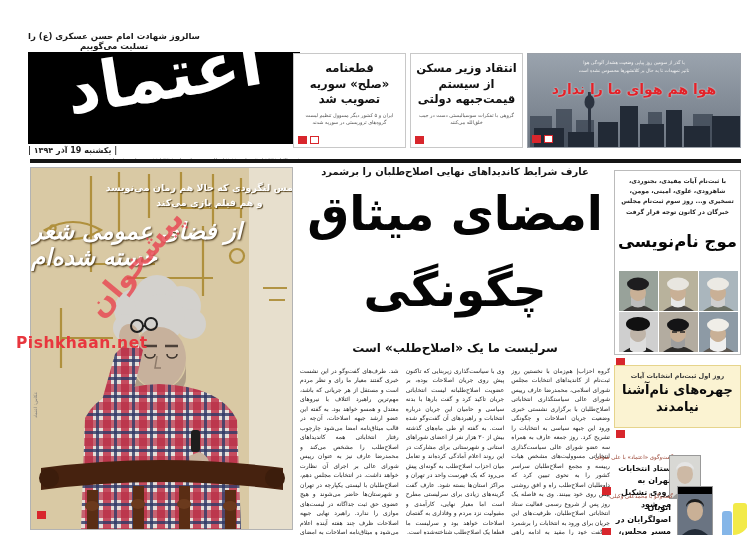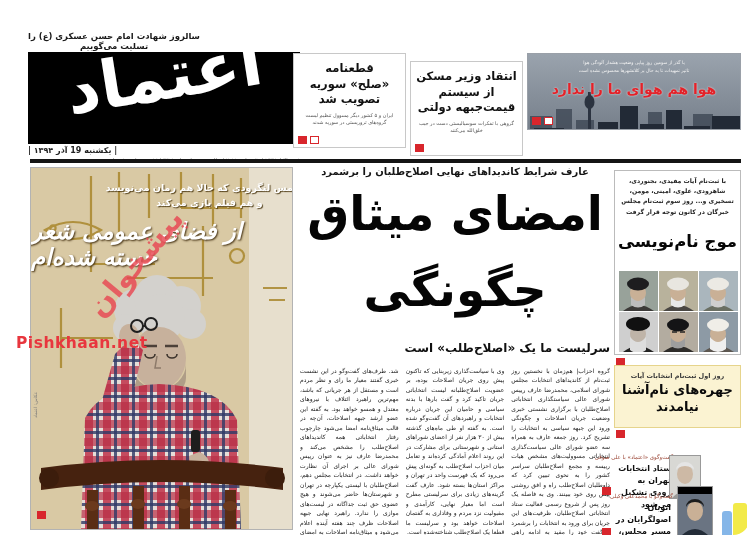--- a/index.html
+++ b/index.html
@@ -8,49 +8,49 @@
   .abs{position:absolute;}
   
   .condolence{left:28px;top:31px;width:172px;text-align:center;font-size:8.5px;font-weight:bold;color:#1a1a1a;}
   .masthead{left:28px;top:52px;width:272px;height:92px;background:#000;overflow:hidden;}
   .masthead .logo{position:absolute;left:0;top:-14px;width:100%;text-align:center;color:#fff;
         font-size:66px;font-weight:bold;transform:rotate(-9deg);letter-spacing:-2px;}
   .dateline{left:28px;top:146px;width:272px;text-align:left;font-size:8px;font-weight:bold;color:#222;direction:ltr;}
   .infoline{left:28px;top:157px;width:272px;font-size:5px;color:#333;white-space:nowrap;overflow:hidden;}
   
   .nbox{top:53px;width:113px;height:95px;background:#fff;border:1px solid #c8c8c8;box-sizing:border-box;text-align:center;}
-  .nbox1{left:293px;} .nbox2{left:410px;margin-top:8px;}
+  .nbox1{left:293px;} .nbox2{left:410px;}
   .nbox .t{margin-top:7px;font-size:11.5px;font-weight:bold;line-height:1.35;color:#101010;}
   .nbox .s{margin-top:4px;padding:0 6px;font-size:5px;color:#555;line-height:1.5;}
   
   .mk{position:absolute;width:9px;height:8px;background:#d8262c;}
   .mk.o{background:#fff;border:1px solid #d8262c;box-sizing:border-box;}
   
-  .smog{left:527px;top:53px;width:214px;height:77px;overflow:hidden;border:1px solid #9aa0a8;box-sizing:border-box;}
+  .smog{left:527px;top:53px;width:214px;height:95px;overflow:hidden;border:1px solid #9aa0a8;box-sizing:border-box;}
   .smog svg{position:absolute;left:0;top:0;}
   .smog .k{position:absolute;left:0;top:5px;width:100%;text-align:center;font-size:4.6px;color:#f2f2f2;line-height:1.7;}
   .smog .h{position:absolute;left:0;top:27px;width:100%;text-align:center;font-size:14px;font-weight:bold;color:#e32229;
            text-shadow:0 0 2px rgba(255,255,255,.8);}
   .blackbar{left:30px;top:159px;width:711px;height:4px;background:#141414;}
   
   .feature{left:30px;top:167px;width:263px;height:363px;border:1px solid #b3b3b3;box-sizing:border-box;overflow:hidden;background:#d9c9a4;}
   .feature svg{position:absolute;left:0;top:0;}
   .feature .k{position:absolute;left:0;width:100%;text-align:center;font-size:9.5px;font-weight:bold;color:#fff;
               text-shadow:1px 1px 1px rgba(70,50,10,.9);padding-left:48px;}
   .fk1{top:14px;} .fk2{top:29px;}
   .feature .h{position:absolute;left:0;top:50px;width:100%;text-align:left;font-size:23px;font-weight:bold;color:#fff;
               text-shadow:1px 1px 2px rgba(60,40,10,.95);font-style:italic;}
   .credit{position:absolute;left:2px;top:250px;font-size:4.5px;color:#777;transform:rotate(-90deg);transform-origin:left top;white-space:nowrap;}
   
   .wm-fa{left:70px;top:245px;font-size:30px;font-weight:bold;color:rgba(232,71,82,.82);transform:rotate(-50deg);z-index:40;}
   .wm-en{left:16px;top:334px;font-size:15.5px;font-weight:bold;color:#e8363e;direction:ltr;z-index:40;letter-spacing:.5px;}
   
   .mkick{left:300px;top:166px;width:310px;text-align:center;font-size:10px;font-weight:bold;color:#151515;}
   .mhead{left:300px;top:176px;width:310px;text-align:center;font-size:47px;font-weight:bold;line-height:76px;color:#050505;}
-  .msub{left:300px;top:341px;width:310px;font-size:12px;font-weight:bold;color:#101010;}
+  .msub{left:300px;top:341px;width:310px;text-align:center;font-size:12px;font-weight:bold;color:#101010;}
   .mbody{left:300px;top:366px;width:310px;height:169px;overflow:hidden;display:flex;gap:7px;}
   .mbody .col{flex:1;font-size:6px;line-height:1.58;text-align:justify;color:#1b1b1b;overflow:hidden;}
   
   .rcol-box{left:614px;top:170px;width:127px;height:185px;border:1px solid #bbb;box-sizing:border-box;background:#fff;text-align:center;overflow:hidden;}
   .rcol-box .k{margin:5px 5px 0;font-size:6.2px;font-weight:bold;color:#222;line-height:1.65;}
   .rcol-box .h{margin-top:15px;font-size:16.5px;font-weight:bold;line-height:1.25;color:#060606;}
   .clerics{position:absolute;left:2px;bottom:2px;width:121px;display:flex;flex-wrap:wrap;gap:1px;}
   .clerics svg{display:block;}
   .ybox{left:614px;top:365px;width:127px;height:63px;background:#fbf3d2;border:1px solid #e6d48c;box-sizing:border-box;text-align:center;}
   .ybox .k{margin-top:6px;font-size:6.5px;font-weight:bold;color:#3a3a3a;}

